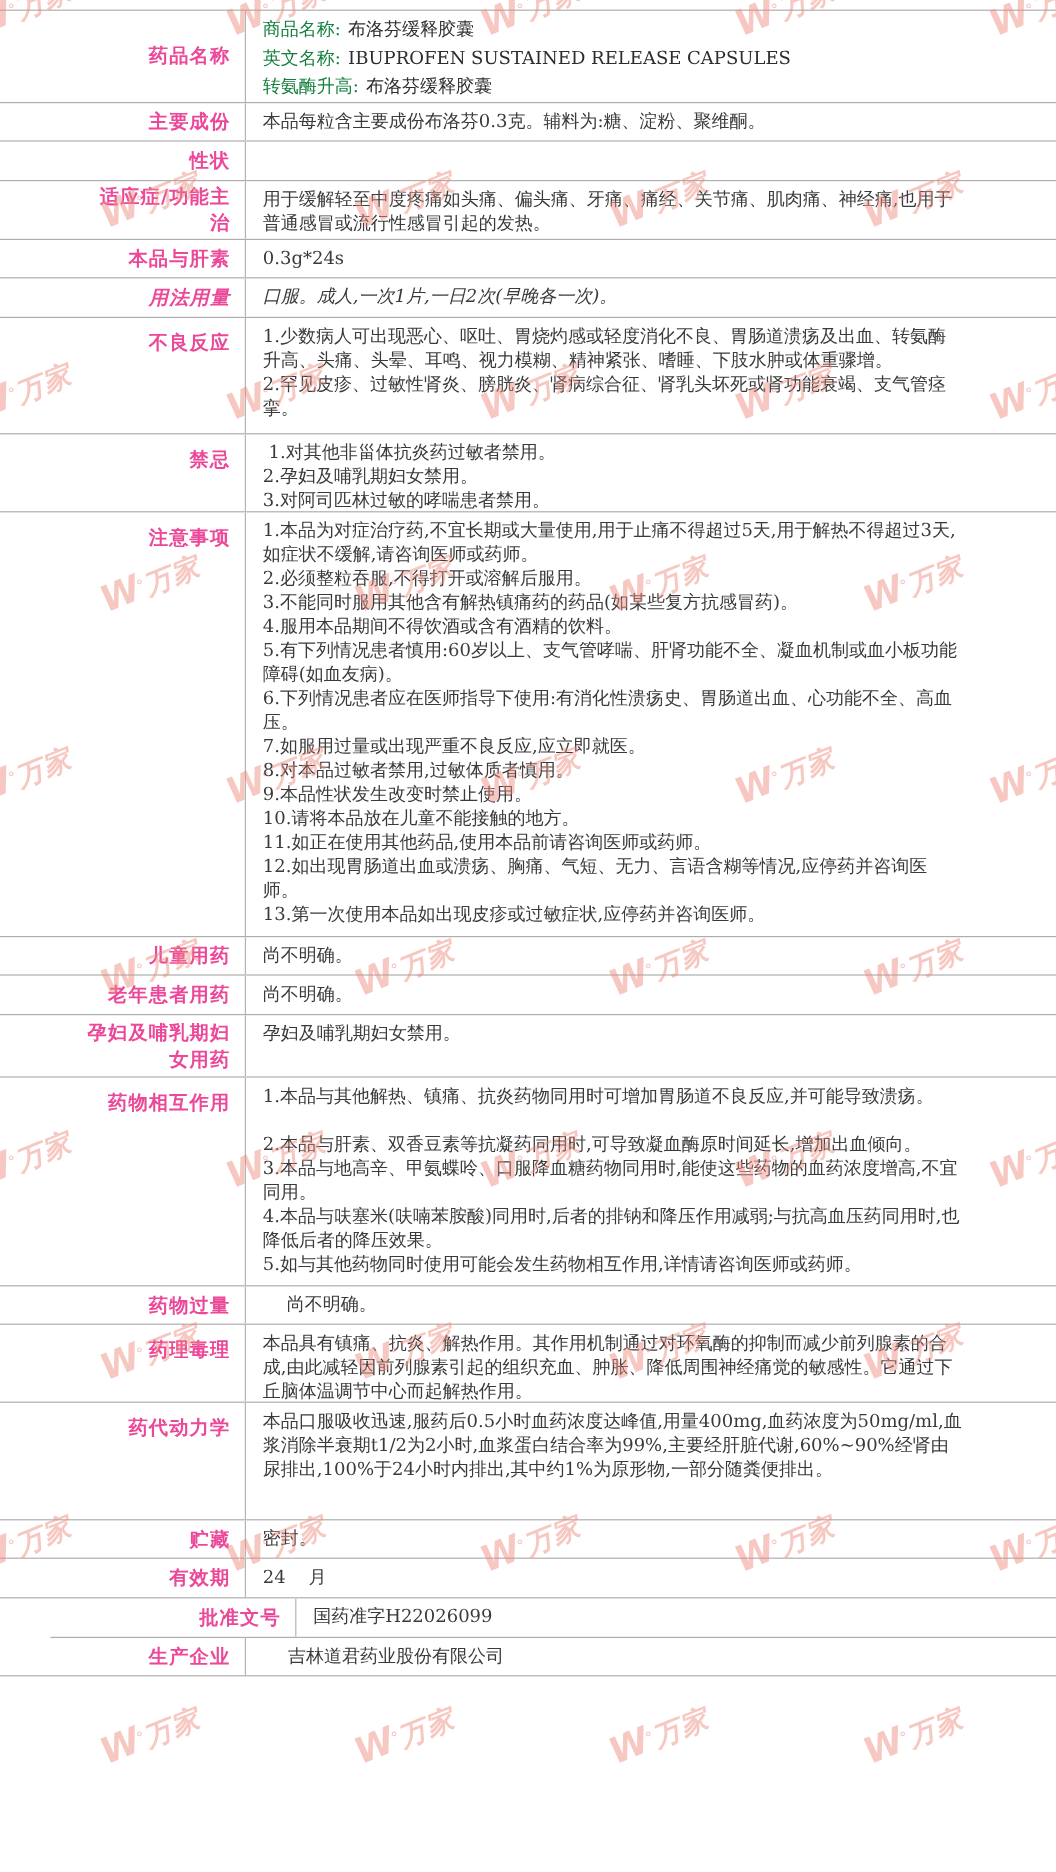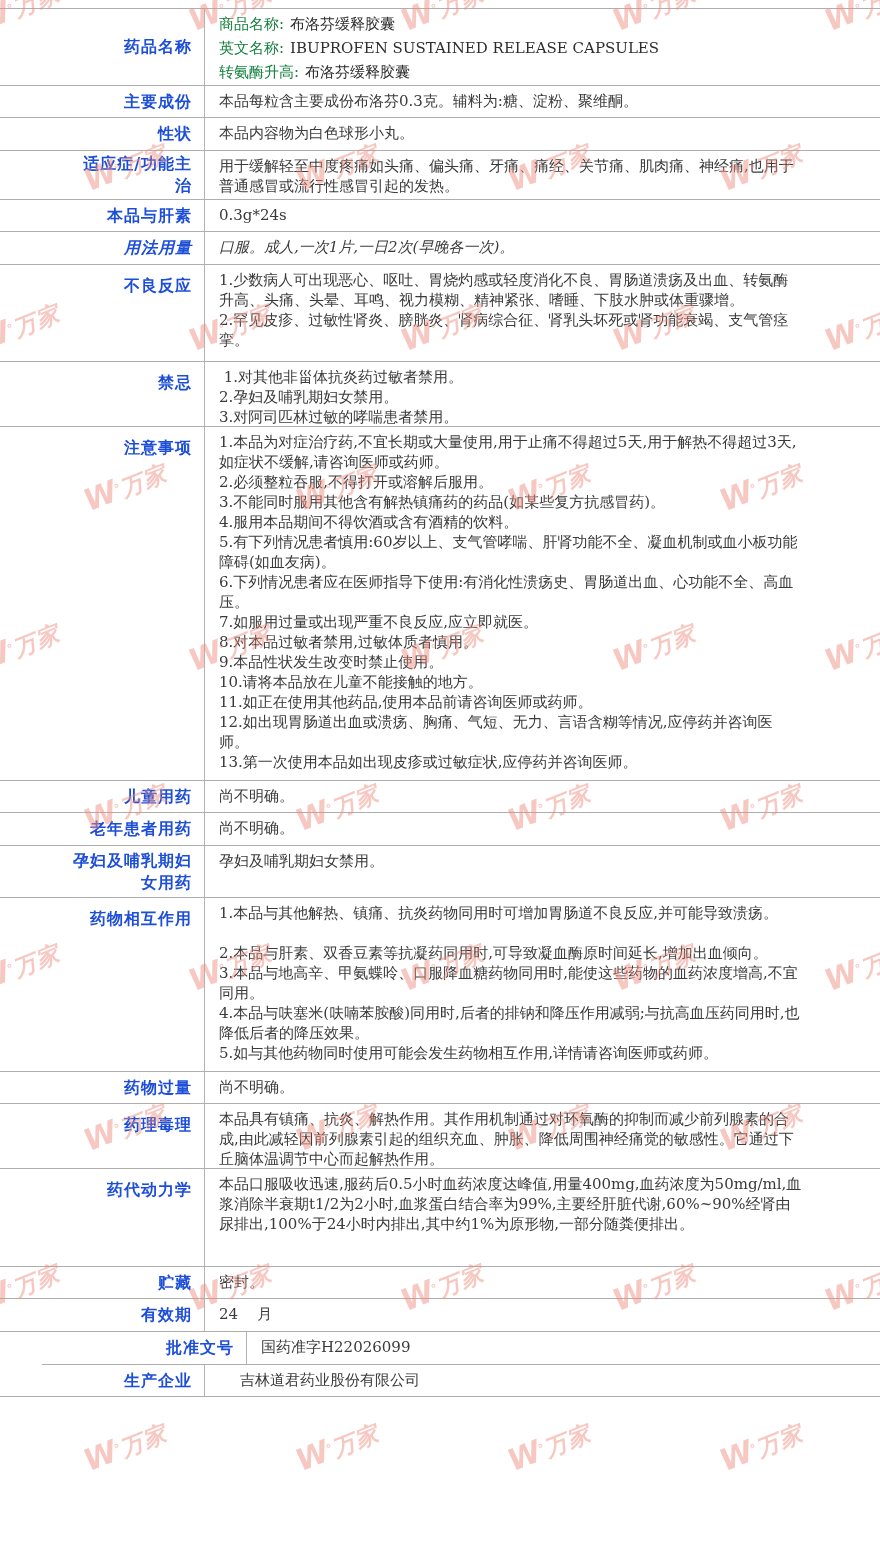--- a/index.html
+++ b/index.html
@@ -15,21 +15,21 @@
     position:absolute; top:8px; left:0; width:880px;
     border-top:1px solid #aeaeae;
   }
   .row { display:flex; border-bottom:1px solid #aeaeae; overflow:hidden; }
   .label-cell {
     flex:0 0 205px; width:205px;
     border-right:1px solid #b3b3b3;
     display:flex; align-items:center; justify-content:flex-end;
     padding:0 12px 0 69px;
     font-weight:bold; font-size:16px; line-height:22px;
-    color:#1d4ed8; text-align:right; letter-spacing:1px;
+    color:#ec4899; text-align:right; letter-spacing:1px;
   }
   .row.tall .label-cell { align-items:flex-start; padding-top:10px; }
   .content-cell {
     flex:1 1 auto;
     padding:5px 78px 3px 14px;
     font-size:15px; line-height:20px; color:#3a3a3a;
     white-space:pre-wrap; overflow:hidden; word-break:break-word;
   }
   .content-cell.kv { padding-top:3px; }
   .kv-line { line-height:24px; }
@@ -57,21 +57,20 @@
       <div class="row" style="height: 77px;">
         <div class="label-cell">药品名称</div>
         <div class="content-cell kv"><div class="kv-line"><span class="kv-key">商品名称:</span><span class="kv-value">布洛芬缓释胶囊</span></div><div class="kv-line"><span class="kv-key">英文名称:</span><span class="kv-value">IBUPROFEN SUSTAINED RELEASE CAPSULES</span></div><div class="kv-line"><span class="kv-key">转氨酶升高:</span><span class="kv-value">布洛芬缓释胶囊</span></div></div>
       </div>
       <div class="row" style="height: 32px;">
         <div class="label-cell">主要成份</div>
         <div class="content-cell"><div class="para">本品每粒含主要成份布洛芬0.3克。辅料为:糖、淀粉、聚维酮。</div></div>
       </div>
       <div class="row" style="height: 33px;">
         <div class="label-cell">性状</div>
-        <div class="content-cell"><div class="para">本品内容物为白色球形小丸。</div></div>
       </div>
       <div class="row" style="height: 49px;">
         <div class="label-cell">适应症/功能主治</div>
         <div class="content-cell"><div class="para">用于缓解轻至中度疼痛如头痛、偏头痛、牙痛、痛经、关节痛、肌肉痛、神经痛,也用于普通感冒或流行性感冒引起的发热。</div></div>
       </div>
       <div class="row" style="height: 32px;">
         <div class="label-cell">本品与肝素</div>
         <div class="content-cell"><div class="para">0.3g*24s</div></div>
       </div>
       <div class="row" style="height: 33px; font-style: italic;">
@@ -99,21 +98,21 @@
         <div class="content-cell"><div class="para">尚不明确。</div></div>
       </div>
       <div class="row" style="height: 52px;">
         <div class="label-cell">孕妇及哺乳期妇女用药</div>
         <div class="content-cell"><div class="para">孕妇及哺乳期妇女禁用。</div></div>
       </div>
       <div class="row tall" style="height: 174px;">
         <div class="label-cell">药物相互作用</div>
         <div class="content-cell"><div class="para">1.本品与其他解热、镇痛、抗炎药物同用时可增加胃肠道不良反应,并可能导致溃疡。</div><div class="para"></div><div class="para">2.本品与肝素、双香豆素等抗凝药同用时,可导致凝血酶原时间延长,增加出血倾向。</div><div class="para">3.本品与地高辛、甲氨蝶呤、口服降血糖药物同用时,能使这些药物的血药浓度增高,不宜同用。</div><div class="para">4.本品与呋塞米(呋喃苯胺酸)同用时,后者的排钠和降压作用减弱;与抗高血压药同用时,也降低后者的降压效果。</div><div class="para">5.如与其他药物同时使用可能会发生药物相互作用,详情请咨询医师或药师。</div></div>
       </div>
-      <div class="row" style="height: 32px;">
+      <div class="row" style="height: 32px; gap: 20px;">
         <div class="label-cell">药物过量</div>
         <div class="content-cell"><div class="para">尚不明确。</div></div>
       </div>
       <div class="row tall" style="height: 65px;">
         <div class="label-cell">药理毒理</div>
         <div class="content-cell"><div class="para">本品具有镇痛、抗炎、解热作用。其作用机制通过对环氧酶的抑制而减少前列腺素的合成,由此减轻因前列腺素引起的组织充血、肿胀、降低周围神经痛觉的敏感性。它通过下丘脑体温调节中心而起解热作用。</div></div>
       </div>
       <div class="row tall" style="height: 98px;">
         <div class="label-cell">药代动力学</div>
         <div class="content-cell"><div class="para">本品口服吸收迅速,服药后0.5小时血药浓度达峰值,用量400mg,血药浓度为50mg/ml,血浆消除半衰期t1/2为2小时,血浆蛋白结合率为99%,主要经肝脏代谢,60%~90%经肾由尿排出,100%于24小时内排出,其中约1%为原形物,一部分随粪便排出。</div></div>

